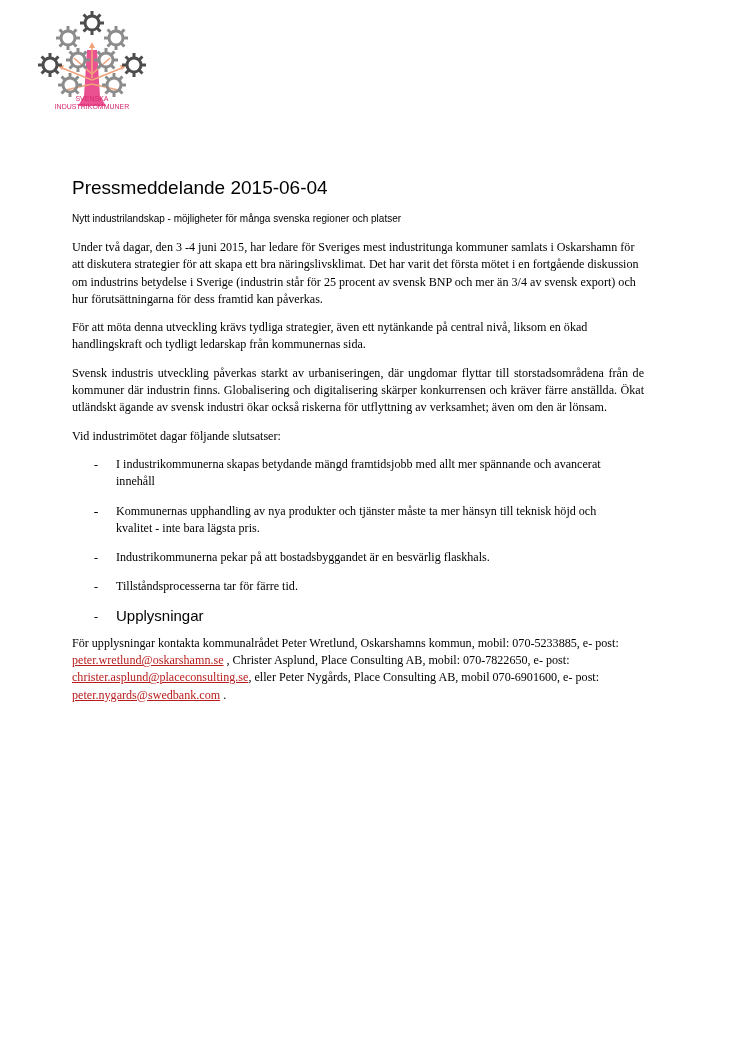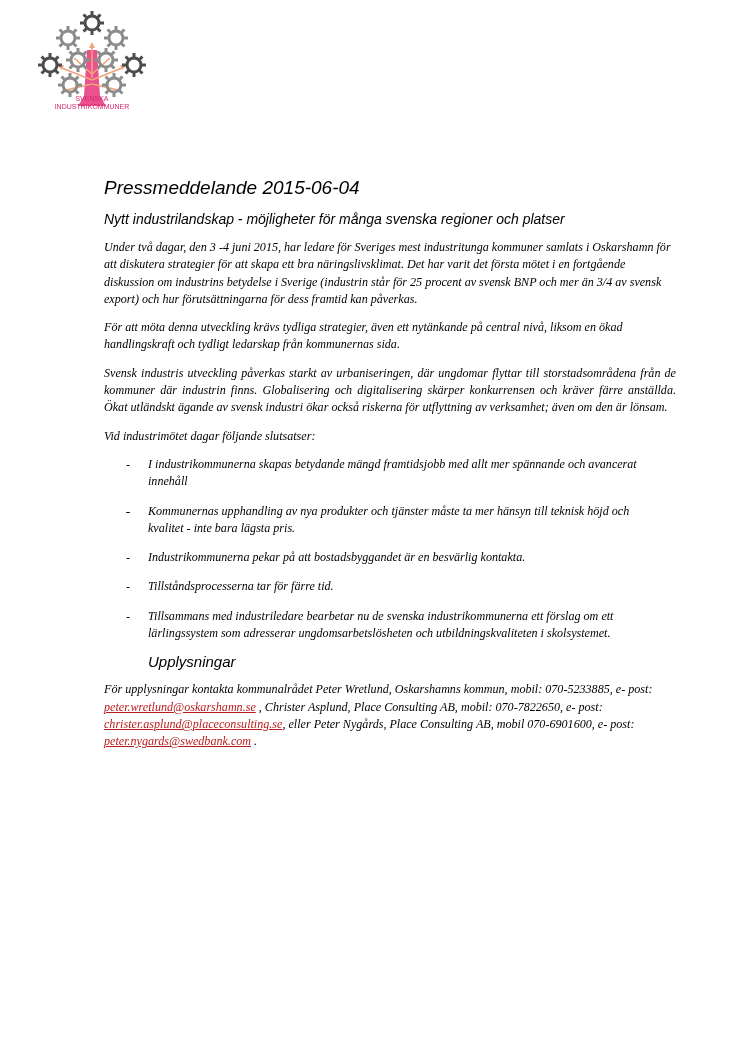--- a/index.html
+++ b/index.html
@@ -1,20 +1,20 @@
 <!DOCTYPE html>
 <html><head>
 <meta charset="utf-8">
 <style>
   html, body { margin: 0; padding: 0; background: #ffffff; }
   body { width: 746px; height: 1056px; position: relative; overflow: hidden; color: #000; }
   .logo { position: absolute; left: 38px; top: 8px; width: 108px; height: 110px; }
-  .content { position: absolute; left: 104px; top: 176px; width: 572px; font-style: italic; }
+  .content { position: absolute; left: 72px; top: 176px; width: 572px; }
   .title { font-family: "Liberation Sans", sans-serif; font-size: 19px; margin: 0 0 9px 0; font-weight: normal; line-height: 24px; }
-  .subtitle { font-family: "Liberation Sans", sans-serif; font-size: 14px; margin: 0 0 10px 0; font-weight: normal; line-height: 20px; }
+  .subtitle { font-family: "Liberation Sans", sans-serif; font-size: 10px; margin: 0 0 10px 0; font-weight: normal; line-height: 20px; }
   p.body { font-family: "Liberation Serif", serif; font-size: 12.1px; line-height: 17.3px; margin: 0 0 11px 0; }
   p.just { text-align: justify; text-align-last: left; }
   ul.conc { list-style: none; margin: 0; padding: 0; }
   ul.conc li { position: relative; padding-left: 44px; font-family: "Liberation Serif", serif; font-size: 12.1px; line-height: 17.3px; margin: 0 0 12px 0; width: 510px; }
   ul.conc li .dash { position: absolute; left: 22px; top: 0; }
   .section-heading { font-family: "Liberation Sans", sans-serif; font-size: 15px; margin: 4px 0 11px 44px; line-height: 16px; }
   a.mail { color: #b91c1c; text-decoration: underline; }
 </style>
 </head>
 <body>
@@ -92,21 +92,21 @@
 
   <p class="body">Under två dagar, den 3 -4 juni 2015, har ledare för Sveriges mest industritunga kommuner samlats i Oskarshamn för att diskutera strategier för att skapa ett bra näringslivsklimat. Det har varit det första mötet i en fortgående diskussion om industrins betydelse i Sverige (industrin står för 25 procent av svensk BNP och mer än 3/4 av svensk export) och hur förutsättningarna för dess framtid kan påverkas.</p>
   <p class="body">För att möta denna utveckling krävs tydliga strategier, även ett nytänkande på central nivå, liksom en ökad handlingskraft och tydligt ledarskap från kommunernas sida.</p>
   <p class="body just">Svensk industris utveckling påverkas starkt av urbaniseringen, där ungdomar flyttar till storstadsområdena från de kommuner där industrin finns. Globalisering och digitalisering skärper konkurrensen och kräver färre anställda. Ökat utländskt ägande av svensk industri ökar också riskerna för utflyttning av verksamhet; även om den är lönsam.</p>
   <p class="body">Vid industrimötet dagar följande slutsatser:</p>
 
   <ul class="conc">
     <li><span class="dash">-</span><span>I industrikommunerna skapas betydande mängd framtidsjobb med allt mer spännande och avancerat innehåll</span></li>
     <li><span class="dash">-</span></li>
     <li><span class="dash">-</span><span>Kommunernas upphandling av nya produkter och tjänster måste ta mer hänsyn till teknisk höjd och kvalitet - inte bara lägsta pris.</span></li>
-    <li><span class="dash">-</span><span>Industrikommunerna pekar på att bostadsbyggandet är en besvärlig kontakta.</span></li>
+    <li><span class="dash">-</span><span>Industrikommunerna pekar på att bostadsbyggandet är en besvärlig flaskhals.</span></li>
     <li><span class="dash">-</span><span>Tillståndsprocesserna tar för färre tid.</span></li>
-    <li><span class="dash">-</span><span>Tillsammans med industriledare bearbetar nu de svenska industrikommunerna ett förslag om ett lärlingssystem som adresserar ungdomsarbetslösheten och utbildningskvaliteten i skolsystemet.</span></li>
+    <li><span class="dash">-</span></li>
   </ul>
 
   <div class="section-heading">Upplysningar</div>
 
   <p class="body"><span>För upplysningar kontakta kommunalrådet Peter Wretlund, Oskarshamns kommun, mobil: 070-5233885, e- post: </span><a class="mail" href="#">peter.wretlund@oskarshamn.se</a><span> , Christer Asplund, Place Consulting AB, mobil: 070-7822650, e- post: </span><a class="mail" href="#">christer.asplund@placeconsulting.se</a><span>, eller Peter Nygårds, Place Consulting AB, mobil 070-6901600, e- post: </span><a class="mail" href="#">peter.nygards@swedbank.com</a><span> .</span></p>
 </div>
 
 </body></html>

